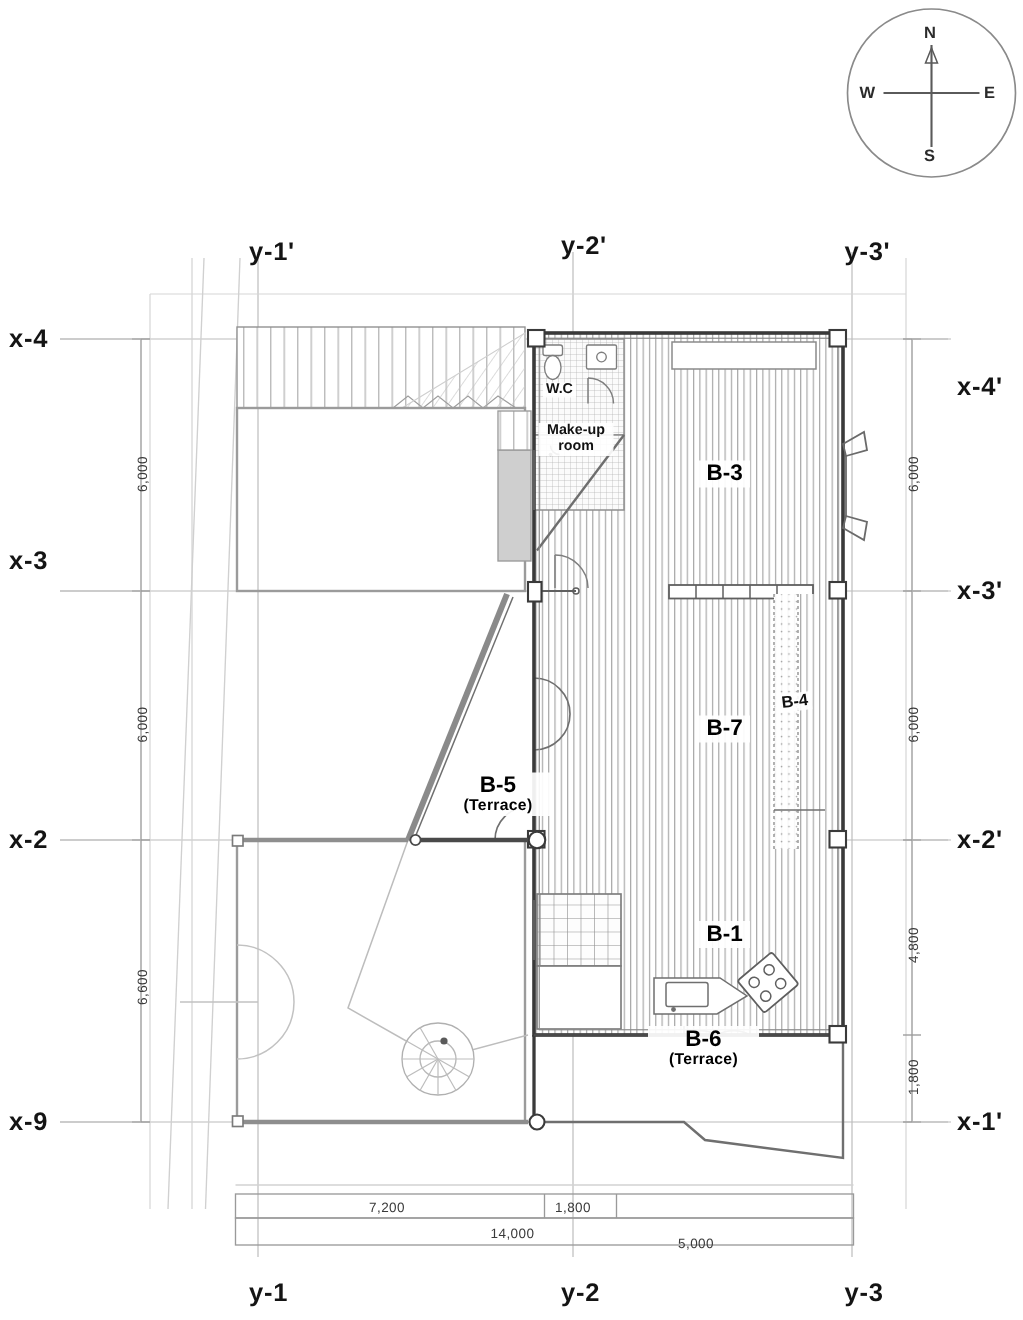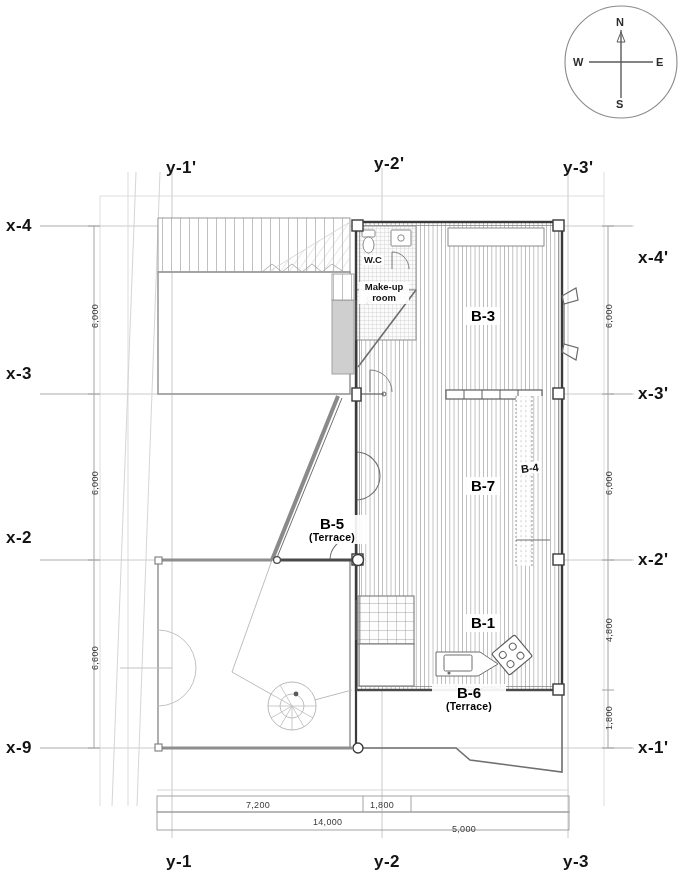--- a/index.html
+++ b/index.html
@@ -351,21 +351,21 @@
 <div class="glabel" style="left:166px;top:158px;">y-1'</div>
 <div class="glabel" style="left:374px;top:154px;text-align:right;">y-2'</div>
 <div class="glabel" style="left:563px;top:158px;">y-3'</div>
 
 <div class="glabel" style="left:166px;top:852px;">y-1</div>
 <div class="glabel" style="left:374px;top:852px;">y-2</div>
 <div class="glabel" style="left:563px;top:852px;">y-3</div>
 
 <div class="glabel" style="left:6px;top:216px;">x-4</div>
 <div class="glabel" style="left:6px;top:364px;">x-3</div>
-<div class="glabel" style="left:6px;top:528px;text-align:center;">x-2</div>
+<div class="glabel" style="left:6px;top:550px;text-align:center;">x-2</div>
 <div class="glabel" style="left:6px;top:738px;">x-9</div>
 
 <div class="glabel" style="left:638px;top:216px;margin-top:32px;">x-4'</div>
 <div class="glabel" style="left:638px;top:384px;">x-3'</div>
 <div class="glabel" style="left:638px;top:550px;">x-2'</div>
 <div class="glabel" style="left:638px;top:738px;">x-1'</div>
 
 <div class="roomlabel" style="left:466px;top:307px;">
   <span>B-3</span>
 </div>
@@ -401,15 +401,15 @@
 <div class="dimtext vert" style="left:90px;top:670px;">6,600</div>
 
 <div class="dimtext vert" style="left:604px;top:328px;">6,000</div>
 <div class="dimtext vert" style="left:604px;top:495px;">6,000</div>
 <div class="dimtext vert" style="left:604px;top:642px;">4,800</div>
 <div class="dimtext vert" style="left:604px;top:730px;">1,800</div>
 
 <div class="dimtext" style="left:246px;top:800px;">7,200</div>
 <div class="dimtext" style="left:370px;top:800px;">1,800</div>
 <div class="dimtext" style="left:452px;top:800px;margin-top:24px;">5,000</div>
-<div class="dimtext" style="left:313px;top:817px;">14,000</div>
+<div class="dimtext" style="left:327px;top:817px;">14,000</div>
 
 </div>
 
 </body></html>

